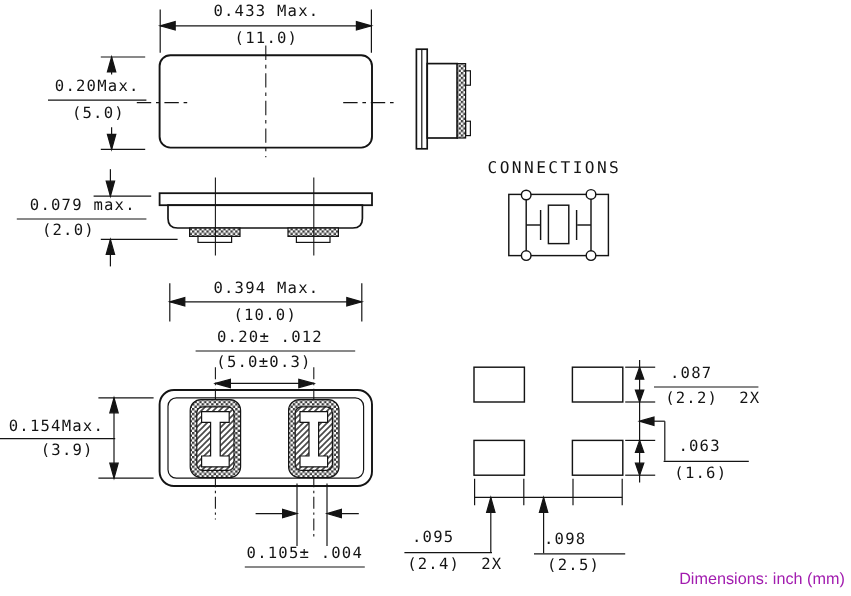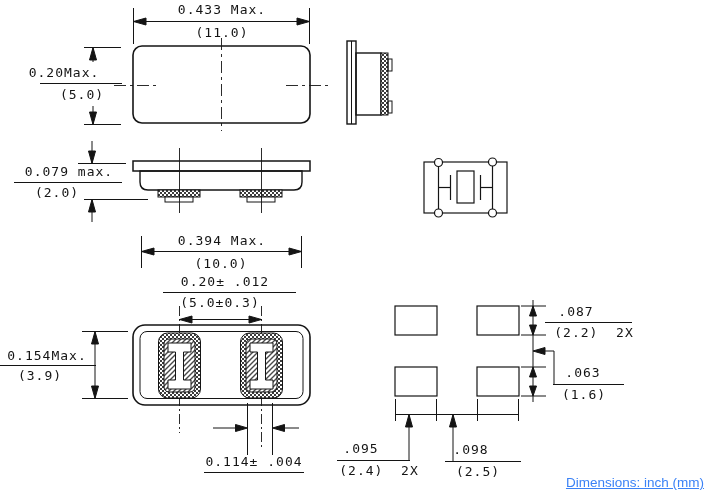--- a/index.html
+++ b/index.html
@@ -4,21 +4,21 @@
 <style>
   html,body{margin:0;padding:0;background:#fff;}
   .stage{position:relative;width:709px;height:497px;background:#fff;overflow:hidden;
          font-family:"DejaVu Sans Mono", monospace;}
   svg{position:absolute;left:0;top:0;}
   .dim{position:absolute;transform:translateX(-50%);font-size:13px;letter-spacing:1px;
        color:#141414;white-space:pre;line-height:15px;}
   .title{position:absolute;transform:translateX(-50%);font-size:13.5px;letter-spacing:2px;
        color:#141414;white-space:pre;}
   .footer{position:absolute;right:5px;top:475px;font-family:"Liberation Sans", sans-serif;
-       font-size:13.5px;color:#3b82f6;white-space:pre;text-decoration:underline;}
+       font-size:13.5px;color:#a21caf;white-space:pre;}
 </style>
 </head>
 <body>
 
 <div class="stage">
 
 <svg width="709" height="497" viewBox="0 0 709 497">
   <defs>
     <pattern id="xh" width="4" height="4" patternUnits="userSpaceOnUse">
       <rect width="4" height="4" fill="#fff"></rect>
@@ -192,45 +192,46 @@
       <line x1="453" y1="414.5" x2="453" y2="461"></line>
       <line x1="337" y1="460.5" x2="410" y2="460.5"></line>
       <line x1="445" y1="461.5" x2="521" y2="461.5"></line>
     </g>
   </g>
 </svg>
 
 <div class="dim" style="left:222px;top:2px">0.433 Max.</div>
 <div class="dim" style="left:222px;top:25px">(11.0)</div>
 
-<div class="dim" style="left:64px;top:65px">0.20Max.</div>
+<div class="dim" style="left:81px;top:65px">0.20Max.</div>
 <div class="dim" style="left:82px;top:87px">(5.0)</div>
 
 <div class="dim" style="left:69px;top:164px">0.079 max.</div>
 <div class="dim" style="left:57px;top:185px">(2.0)</div>
 
 <div class="dim" style="left:222px;top:233px">0.394 Max.</div>
 <div class="dim" style="left:221px;top:256px">(10.0)</div>
 
 <div class="dim" style="left:225px;top:274px">0.20± .012</div>
 <div class="dim" style="left:220px;top:295px">(5.0±0.3)</div>
 
 <div class="dim" style="left:47px;top:348px">0.154Max.</div>
-<div class="dim" style="left:40px;top:368px">(3.9)</div>
-
-<div class="dim" style="left:254px;top:454px">0.114± .004</div>
+<div class="dim" style="left:56px;top:368px">(3.9)</div>
+
+<div class="dim" style="left:254px;top:454px">0.105± .004</div>
 
 <div class="dim" style="left:576px;top:304px">.087</div>
 <div class="dim" style="left:594px;top:325px">(2.2)  2X</div>
 
 <div class="dim" style="left:583px;top:365px">.063</div>
 <div class="dim" style="left:584px;top:387px">(1.6)</div>
 
 <div class="dim" style="left:361px;top:441px">.095</div>
 <div class="dim" style="left:379px;top:463px">(2.4)  2X</div>
 
 <div class="dim" style="left:471px;top:442px">.098</div>
 <div class="dim" style="left:478px;top:464px">(2.5)</div>
 
+<div class="title" style="left:462px;top:132px">CONNECTIONS</div>
 
 <div class="footer">Dimensions: inch (mm)</div>
 
 </div>
 
 </body></html>

